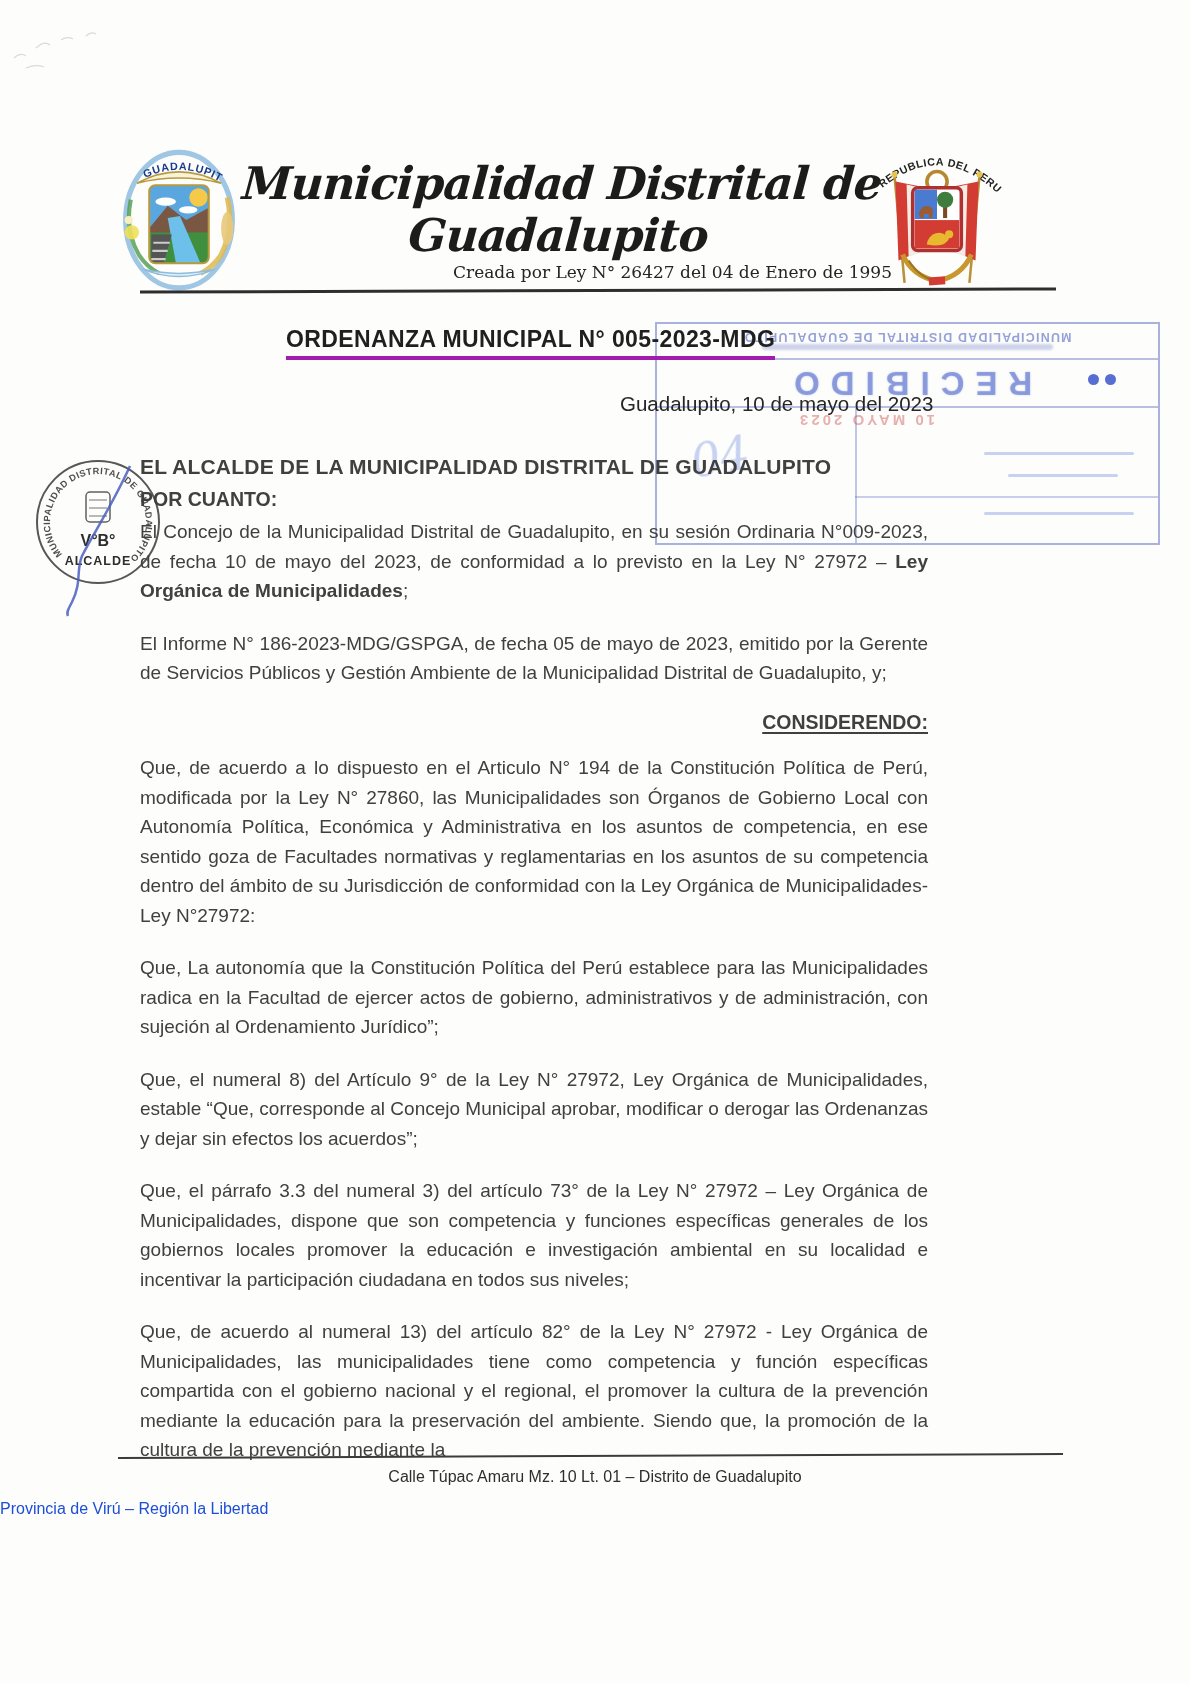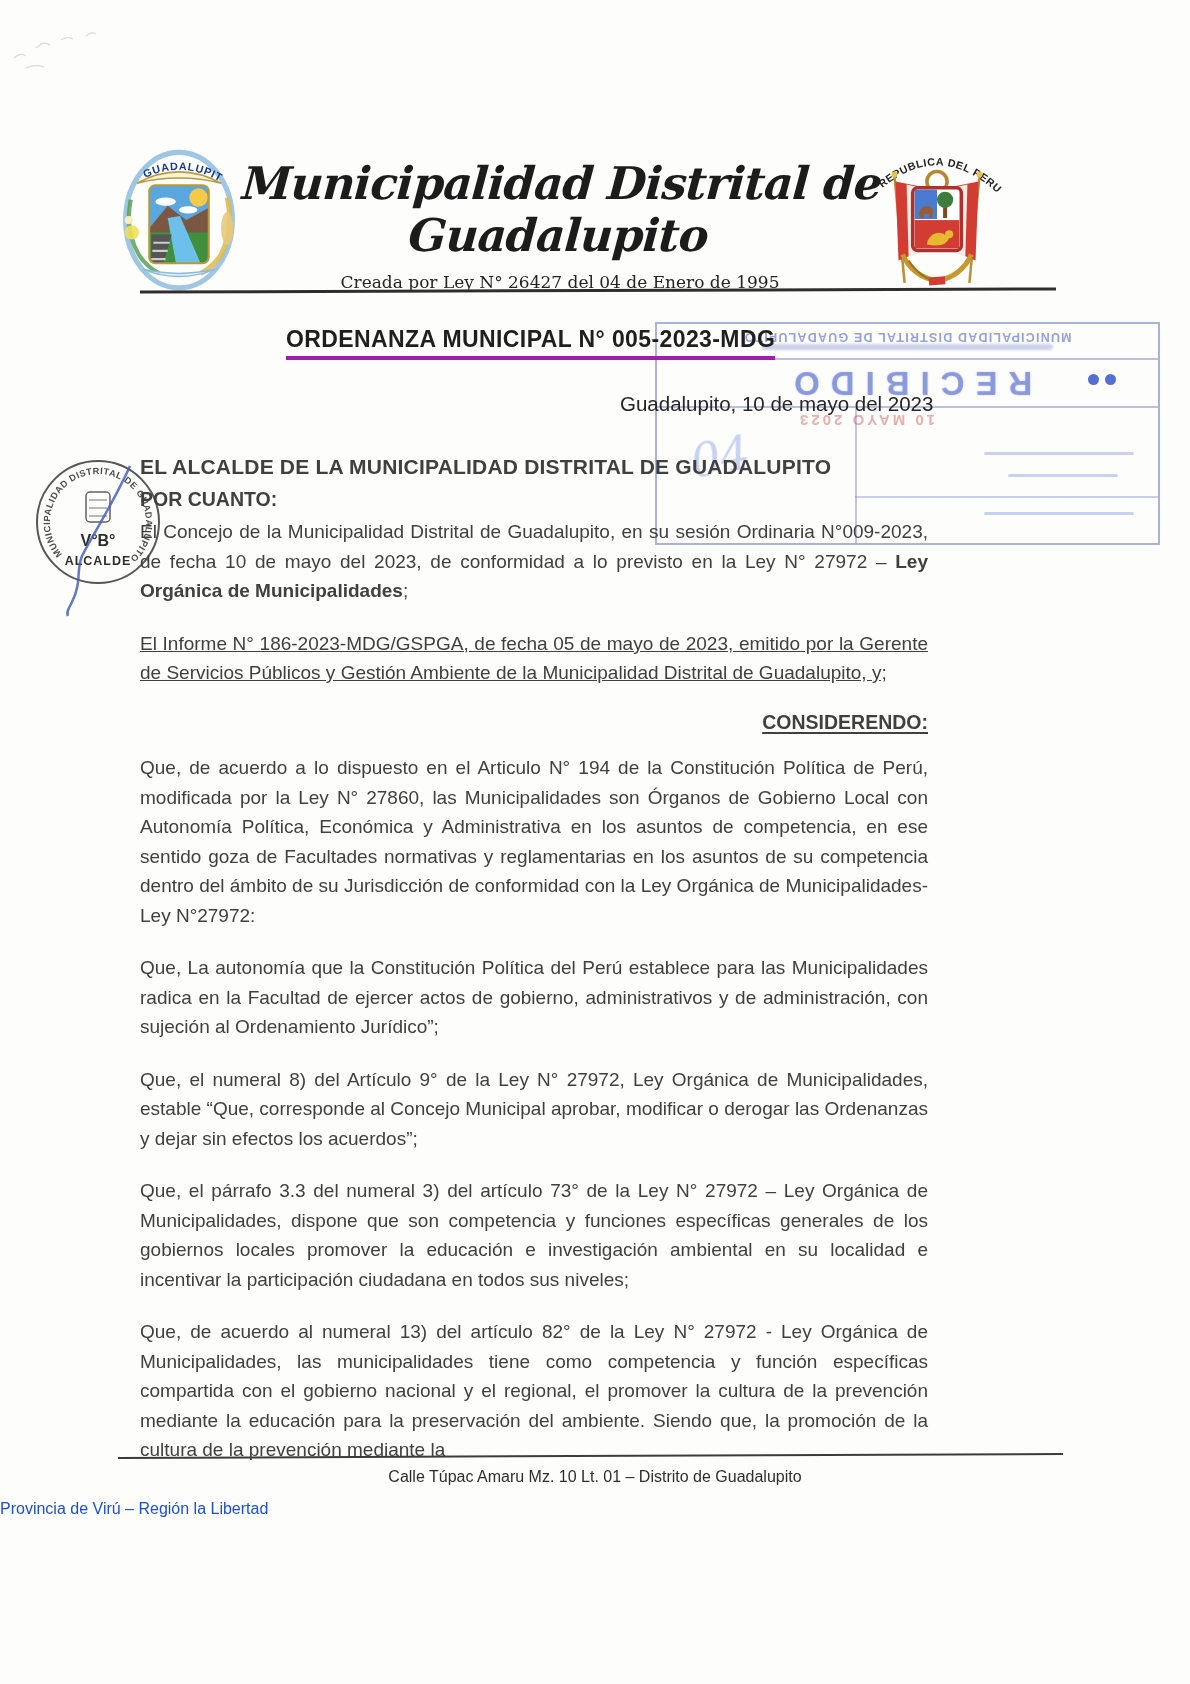--- a/index.html
+++ b/index.html
@@ -10,21 +10,21 @@
   }
 
   
   .emblem-left { position:absolute; left:116px; top:138px; width:126px; height:156px; }
   .header-center { position:absolute; left:228px; top:158px; width:664px; text-align:center; }
   .script-title {
     font-family:"DejaVu Serif", serif; font-style:italic; font-weight:bold;
     font-size:45px; line-height:1.15; color:#1c1c1c; letter-spacing:-1px;
     transform:skewX(-4deg);
   }
-  .subtitle { font-family:"DejaVu Serif", serif; font-size:17px; margin-top:10px; color:#242424; }
+  .subtitle { font-family:"DejaVu Serif", serif; font-size:17px; color:#242424;text-align:right; }
   .emblem-right { position:absolute; left:860px; top:128px; width:154px; height:172px; }
   .header-rule { position:absolute; left:140px; top:289px; width:916px; height:3px;
     background:#2e2e2e; transform:rotate(-0.2deg); }
 
   
   .doc-title {
     position:absolute; left:286px; top:326px; z-index:4;
     font-size:23px; font-weight:bold; letter-spacing:0.4px; color:#1f1f1f;
     border-bottom:4px solid #a21caf; padding-bottom:3px;
   }
@@ -214,21 +214,21 @@
     <text x="72" y="96" text-anchor="middle" font-size="16" font-weight="bold" fill="#2e2e2e" font-family="Liberation Sans, sans-serif">V°B°</text>
     <text x="72" y="115" text-anchor="middle" font-size="12.5" font-weight="bold" letter-spacing="1" fill="#2e2e2e" font-family="Liberation Sans, sans-serif">ALCALDE</text>
     <path d="M104,16 C 88,52 66,86 56,106 C 50,120 56,132 46,152 C 43,158 40,162 42,166" fill="none" stroke="#4a5fc0" stroke-width="2.5" opacity="0.85"></path>
   </svg>
 
   <div class="body-text">
     <div class="h-alcalde">EL ALCALDE DE LA MUNICIPALIDAD DISTRITAL DE GUADALUPITO</div>
     <div class="h-label">POR CUANTO:</div>
     <p><span>El Concejo de la Municipalidad Distrital de Guadalupito, en su sesión Ordinaria N°009-2023, de fecha 10 de mayo del 2023, de conformidad a lo previsto en la Ley N° 27972 – </span><b>Ley Orgánica de Municipalidades</b><span>;</span></p>
 
-    <p class="mb-small" style="margin-bottom:20px;text-decoration:underline;">El Informe N° 186-2023-MDG/GSPGA, de fecha 05 de mayo de 2023, emitido por la Gerente de Servicios Públicos y Gestión Ambiente de la Municipalidad Distrital de Guadalupito, y;</p>
+    <p class="mb-small" style="margin-bottom:20px;">El Informe N° 186-2023-MDG/GSPGA, de fecha 05 de mayo de 2023, emitido por la Gerente de Servicios Públicos y Gestión Ambiente de la Municipalidad Distrital de Guadalupito, y;</p>
 
     <div class="h-label h-underline sec-gap" style="margin-bottom:16px;text-align:right;">CONSIDERENDO:</div>
     <p>Que, de acuerdo a lo dispuesto en el Articulo N° 194 de la Constitución Política de Perú, modificada por la Ley N° 27860, las Municipalidades son Órganos de Gobierno Local con Autonomía Política, Económica y Administrativa en los asuntos de competencia, en ese sentido goza de Facultades normativas y reglamentarias en los asuntos de su competencia dentro del ámbito de su Jurisdicción de conformidad con la Ley Orgánica de Municipalidades-Ley N°27972:</p>
     <p>Que, La autonomía que la Constitución Política del Perú establece para las Municipalidades radica en la Facultad de ejercer actos de gobierno, administrativos y de administración, con sujeción al Ordenamiento Jurídico”;</p>
     <p>Que, el numeral 8) del Artículo 9° de la Ley N° 27972, Ley Orgánica de Municipalidades, estable “Que, corresponde al Concejo Municipal aprobar, modificar o derogar las Ordenanzas y dejar sin efectos los acuerdos”;</p>
     <p>Que, el párrafo 3.3 del numeral 3) del artículo 73° de la Ley N° 27972 – Ley Orgánica de Municipalidades, dispone que son competencia y funciones específicas generales de los gobiernos locales promover la educación e investigación ambiental en su localidad e incentivar la participación ciudadana en todos sus niveles;</p>
     <p>Que, de acuerdo al numeral 13) del artículo 82° de la Ley N° 27972 - Ley Orgánica de Municipalidades, las municipalidades tiene como competencia y función específicas compartida con el gobierno nacional y el regional, el promover la cultura de la prevención mediante la educación para la preservación del ambiente. Siendo que, la promoción de la cultura de la prevención mediante la</p>
   </div>
 
   <div class="footer-rule"></div>

